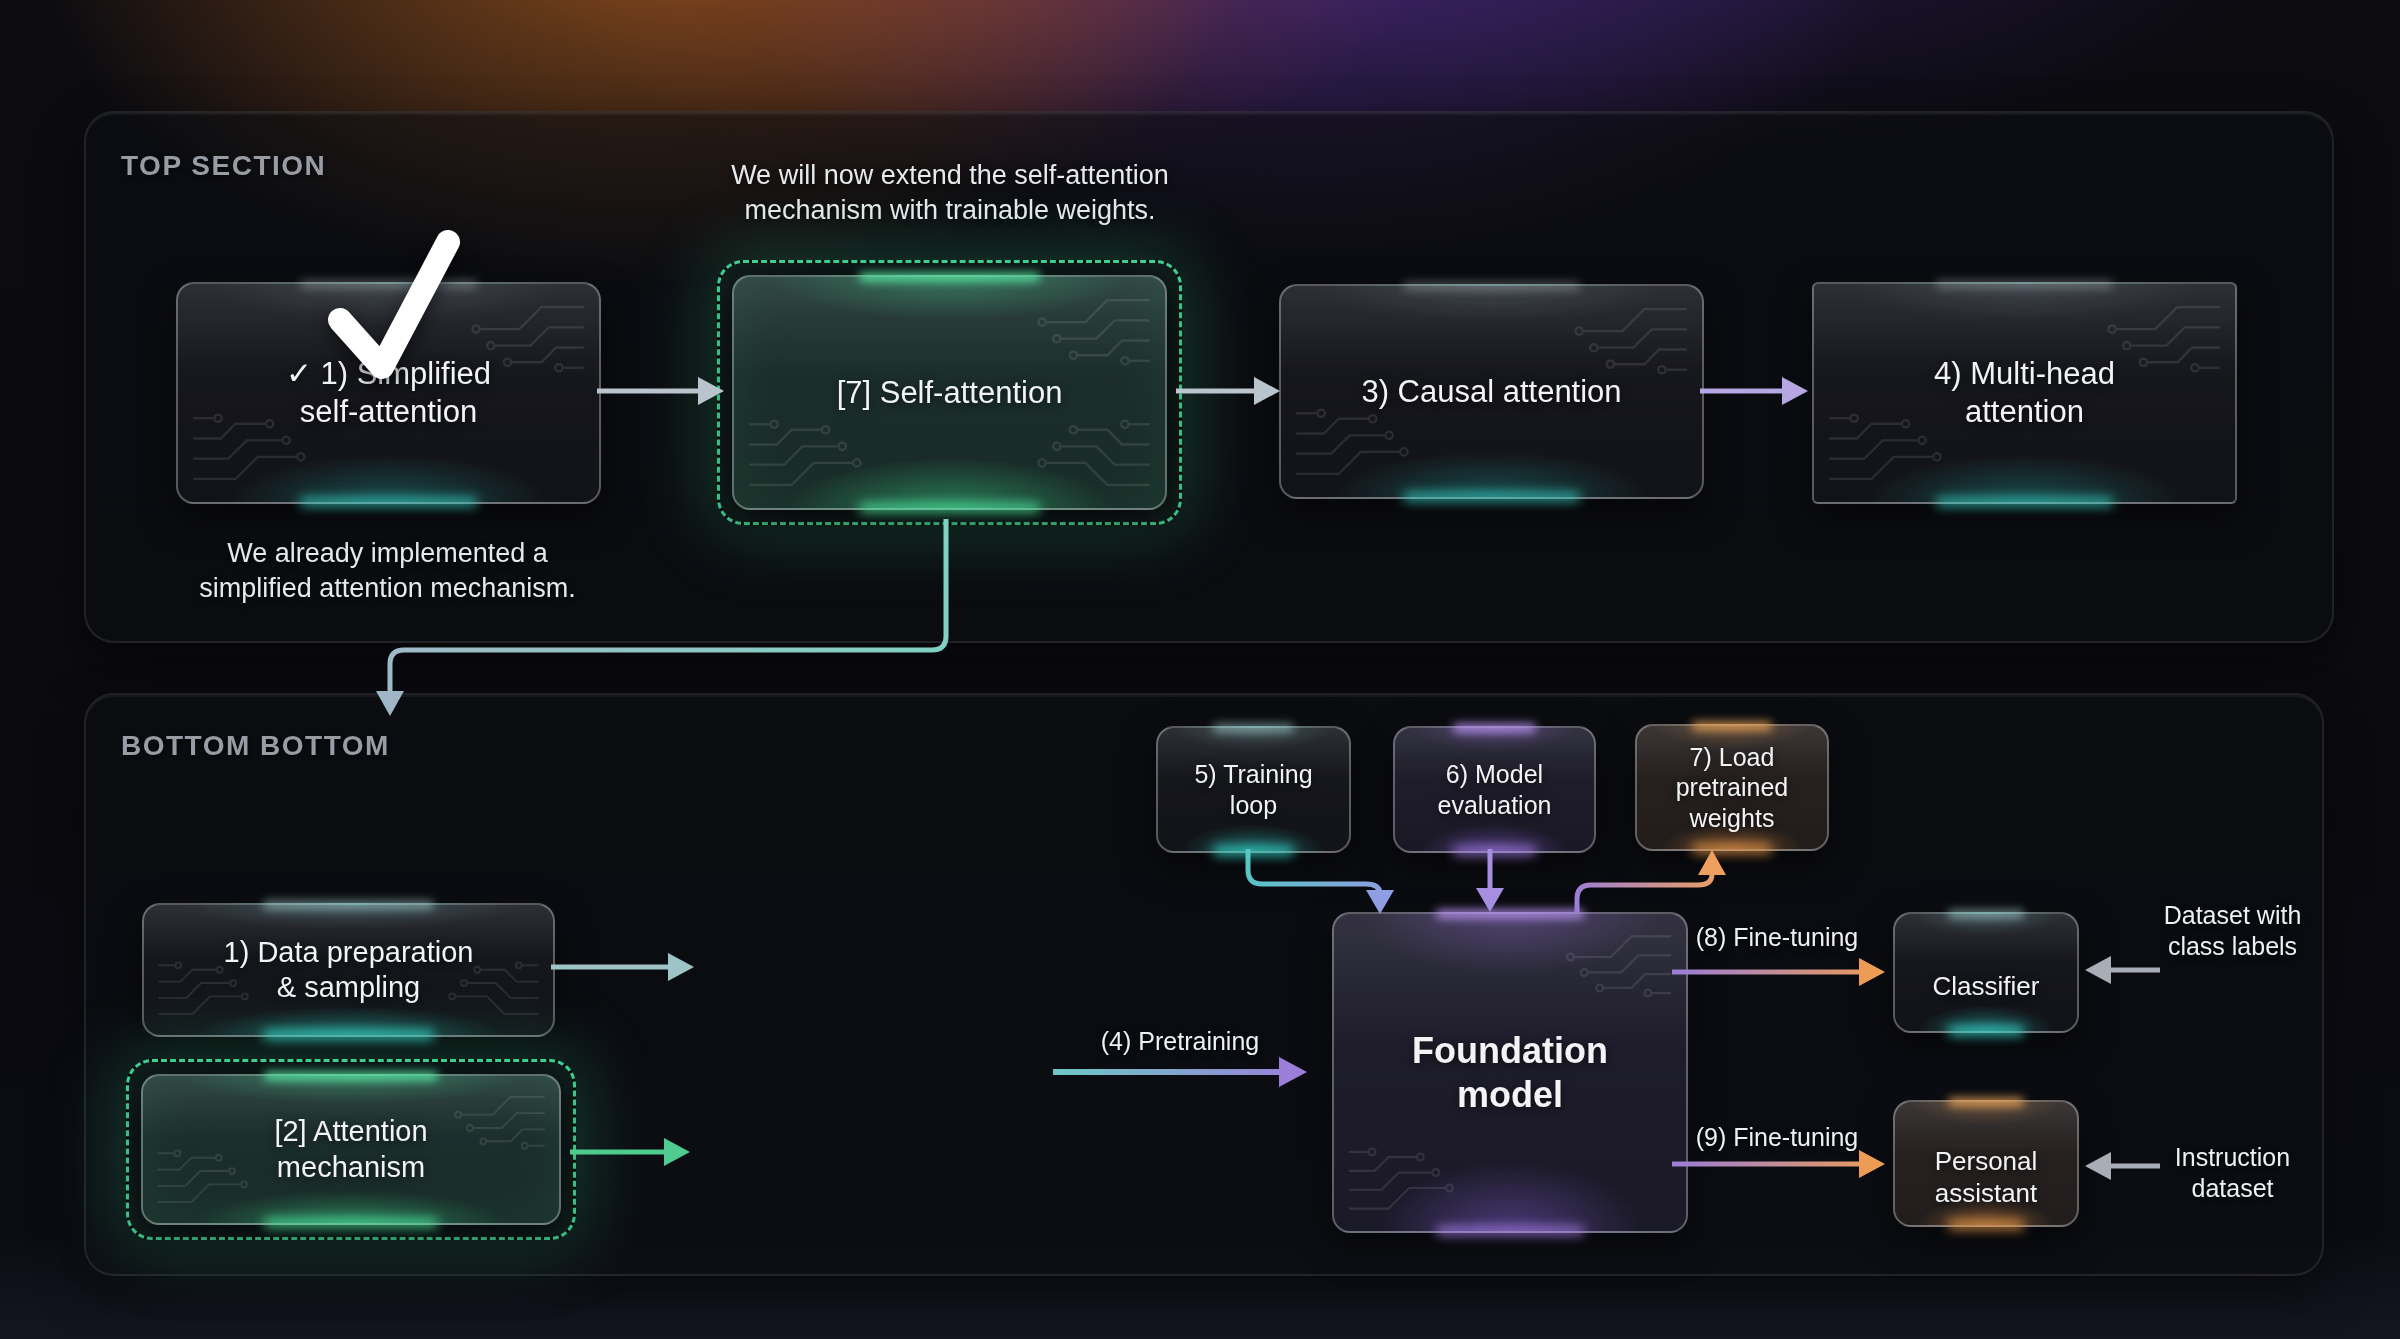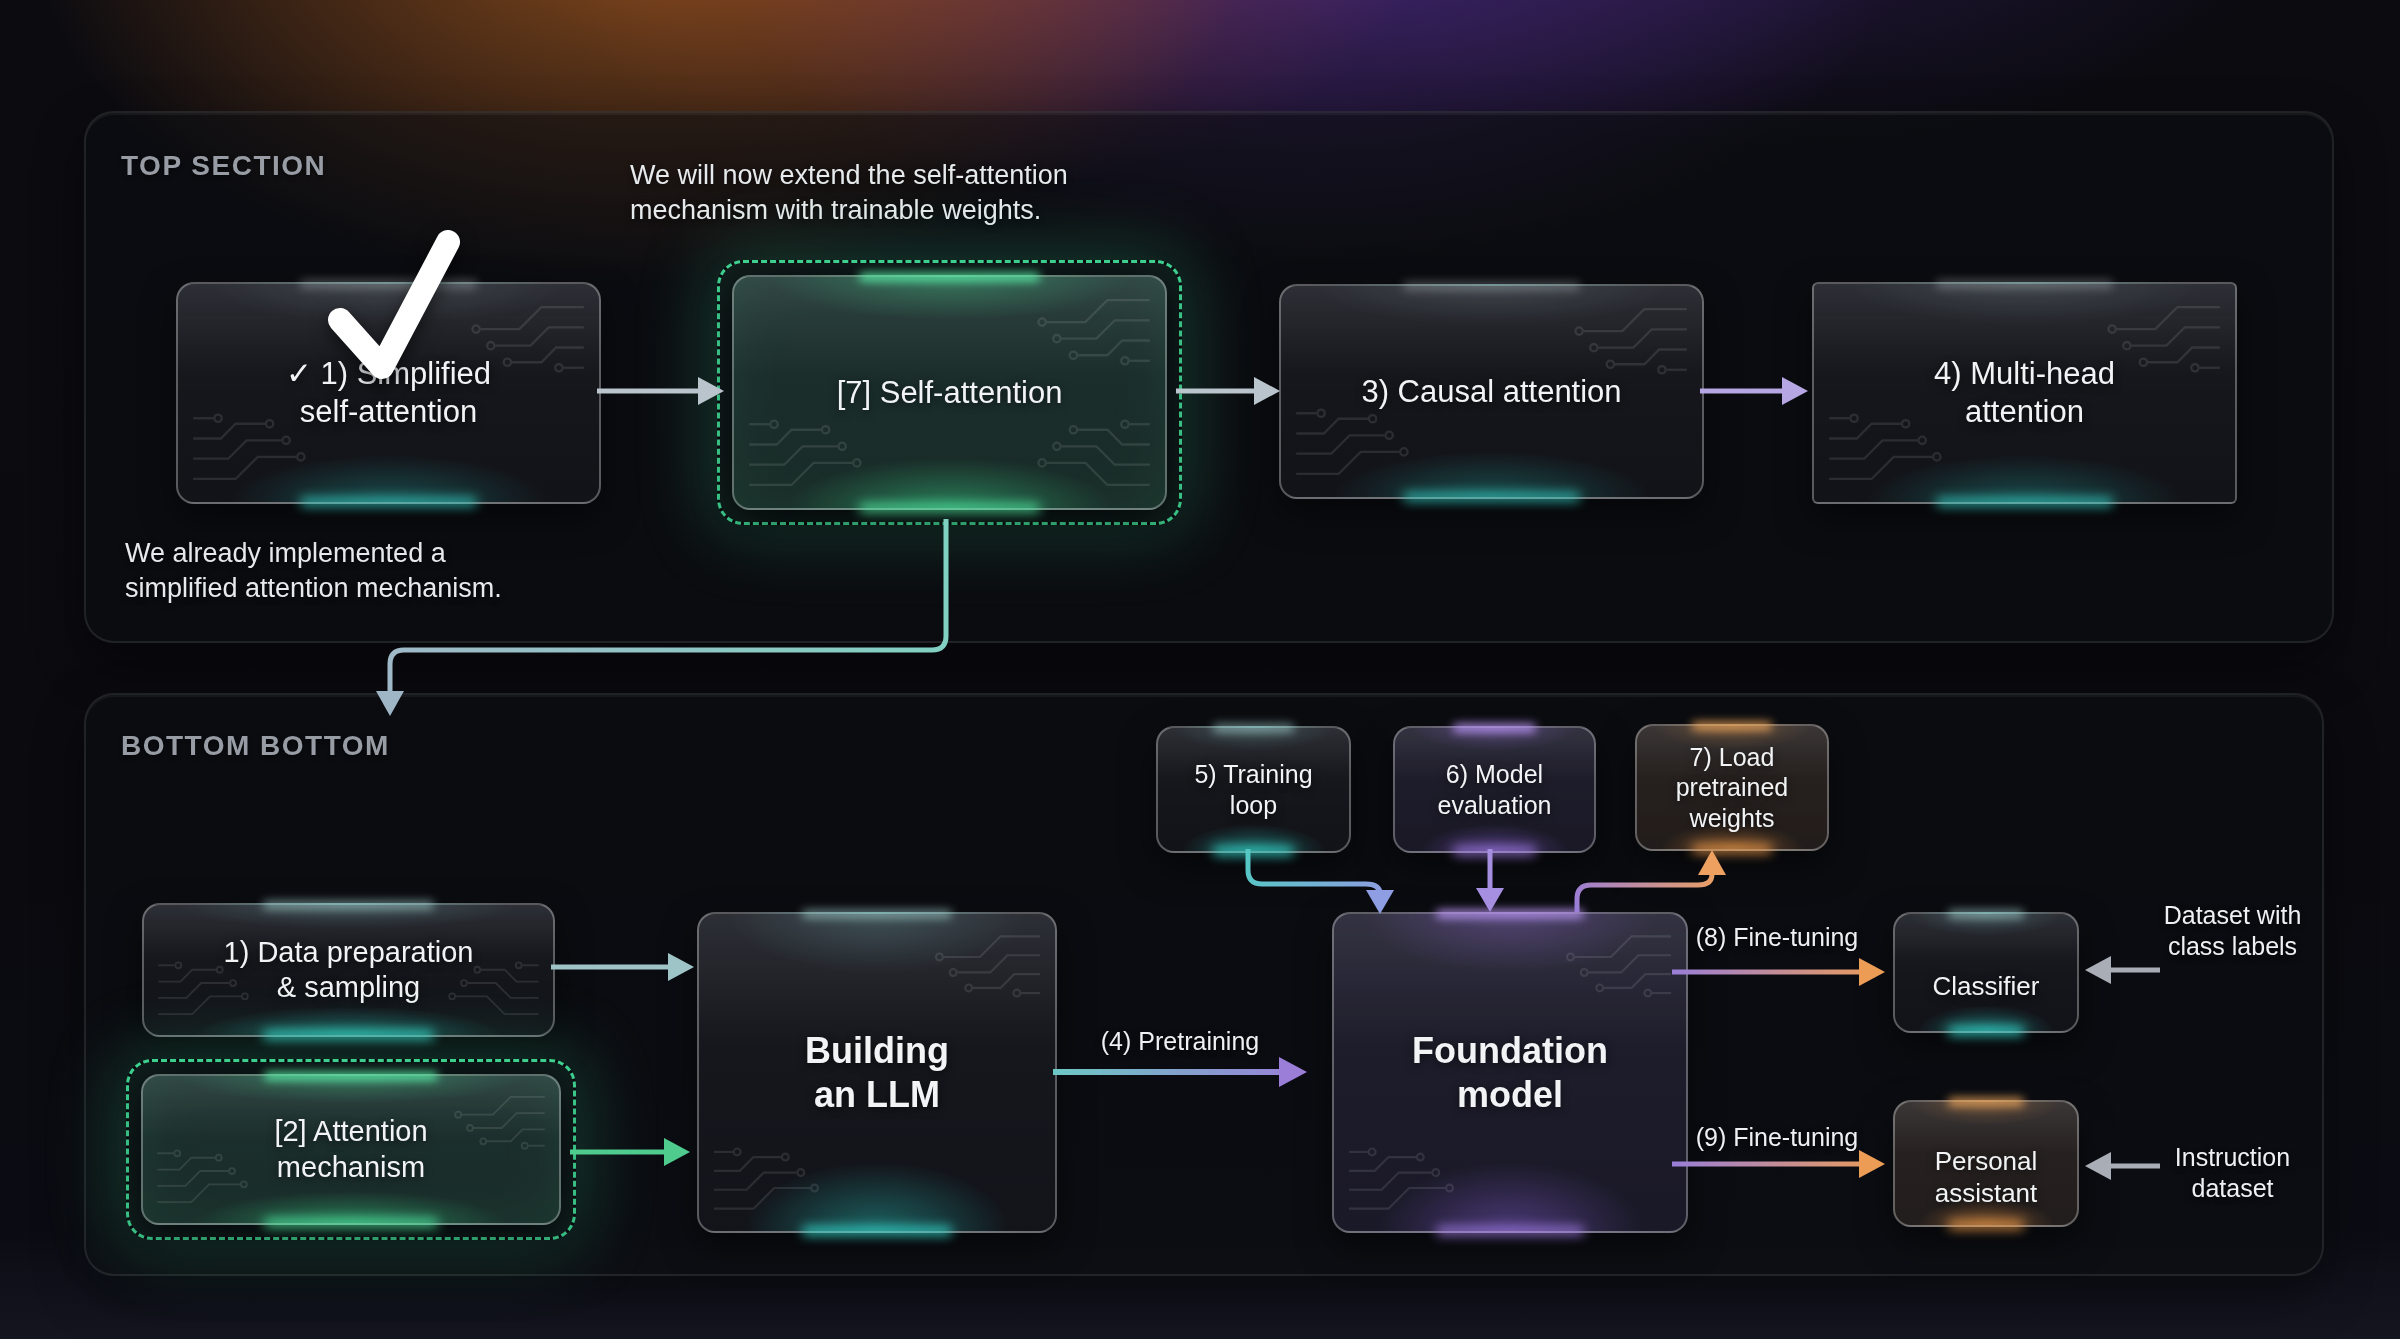--- a/index.html
+++ b/index.html
@@ -50,21 +50,21 @@
   }
   .dashed .node{position:absolute;inset:12px;}
   .nlabel{
     position:absolute;inset:0;display:flex;align-items:center;justify-content:center;
     text-align:center;white-space:pre-line;color:#f1f3f5;font-weight:500;
     text-shadow:0 2px 8px rgba(0,0,0,0.60);line-height:1.22;
   }
   .fs31{font-size:31px;} .fs29{font-size:29px;} .fs36{font-size:36px;font-weight:600;}
   .fs26{font-size:26px;margin-top:28px;} .fs25{font-size:25px;}
   .ann{
-    position:absolute;text-align:left;white-space:pre-line;color:#e7eaec;
+    position:absolute;text-align:center;white-space:pre-line;color:#e7eaec;
     font-size:27px;line-height:1.3;text-shadow:0 2px 6px rgba(0,0,0,0.6);
   }
   .elabel{
     position:absolute;text-align:center;white-space:pre-line;color:#eef0f3;
     font-size:25px;line-height:1.25;text-shadow:0 2px 6px rgba(0,0,0,0.6);
   }
   .deco{position:absolute;opacity:0.10;pointer-events:none;}
   .deco-tr{top:12px;right:12px;}
   .deco-bl{bottom:12px;left:12px;transform:rotate(180deg);}
   .deco-br{bottom:12px;right:12px;transform:scaleY(-1);}
@@ -172,30 +172,20 @@
           <use href="#circ"></use>
         </svg>
       <svg class="deco deco-bl" width="120" height="74">
           <use href="#circ"></use>
         </svg>
       <div class="nlabel fs29">[2] Attention
 mechanism</div>
     </div>
   </div>
 
-  <div class="node g-teal" style="left:697px;top:912px;width:356px;height:317px;">
-    <svg class="deco deco-tr" width="140" height="86">
-        <use href="#circ"></use>
-      </svg>
-    <svg class="deco deco-bl" width="140" height="86">
-        <use href="#circ"></use>
-      </svg>
-    <div class="nlabel fs36">Building
-an LLM</div>
-  </div>
 
   <div class="node g-teal" style="left:1156px;top:726px;width:191px;height:123px;">
     <div class="nlabel fs25">5) Training
 loop</div>
   </div>
   <div class="node g-purple" style="left:1393px;top:726px;width:199px;height:123px;">
     <div class="nlabel fs25">6) Model
 evaluation</div>
   </div>
   <div class="node g-orange" style="left:1635px;top:724px;width:190px;height:123px;">

